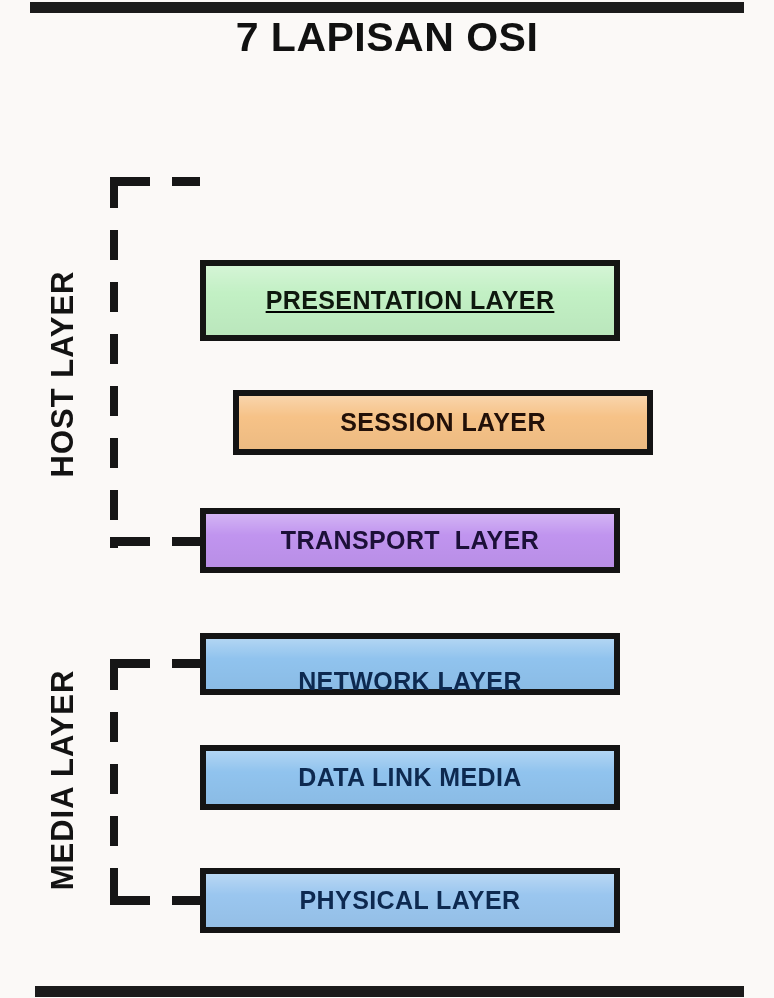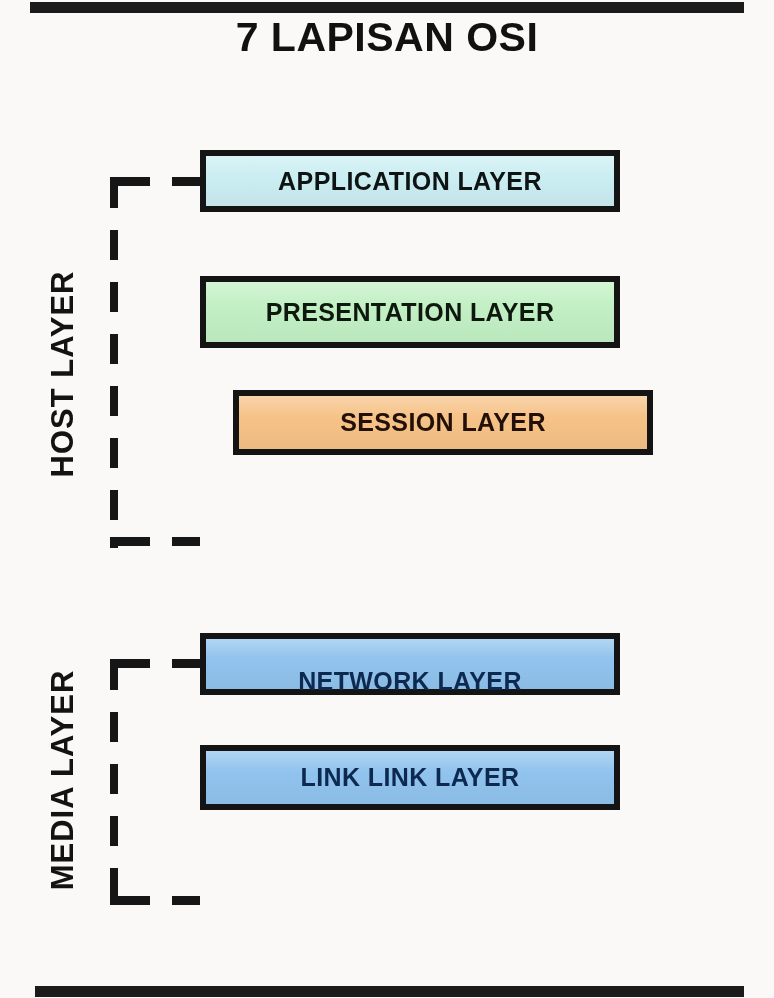--- a/index.html
+++ b/index.html
@@ -47,21 +47,21 @@
     justify-content: center;
     background-image: linear-gradient(180deg, rgba(255,255,255,0.30), rgba(255,255,255,0) 40%, rgba(0,0,0,0.04));
   }
   .layer-label {
     font-size: 25px;
     font-weight: bold;
     letter-spacing: 0.4px;
     white-space: pre;
   }
   .box-1 { top: 150px; height: 62px; }
-  .box-2 { top: 276px; height: 72px; }
+  .box-2 { top: 260px; height: 81px; text-decoration: underline; }
   .box-3 { top: 390px; height: 65px; }
   .box-4 { top: 508px; height: 65px; }
   .box-5 { top: 633px; height: 62px; }
   .box-6 { top: 745px; height: 65px; }
   .box-7 { top: 868px; height: 65px; }
 
   .side-label {
     position: absolute;
     width: 230px;
     height: 34px;
@@ -110,37 +110,40 @@
   <div class="side-label media-label">MEDIA LAYER</div>
 
   <div class="vline host-v"></div>
   <div class="hline host-top"></div>
   <div class="hline host-bottom"></div>
 
   <div class="vline media-v"></div>
   <div class="hline media-top"></div>
   <div class="hline media-bottom"></div>
 
-  <div class="layer-box box-1" style="background-color: rgb(203, 238, 242);">
-    <span class="layer-label" style="color: rgb(13, 20, 19);">APPLICATION LAYER</span>
-  </div>
 
   <div class="layer-box box-2" style="background-color: rgb(194, 240, 196);">
     <span class="layer-label" style="color: rgb(14, 24, 14);">PRESENTATION LAYER</span>
   </div>
 
   <div class="layer-box box-3" style="background-color: rgb(246, 194, 135); margin-left: 33px;">
     <span class="layer-label" style="color: rgb(34, 16, 8);">SESSION LAYER</span>
   </div>
 
+  <div class="layer-box box-4" style="background-color: rgb(192, 148, 239);">
+    <span class="layer-label" style="color: rgb(28, 16, 56);">TRANSPORT  LAYER</span>
+  </div>
 
   <div class="layer-box box-5" style="background-color: rgb(144, 195, 238);">
     <span class="layer-label" style="color: rgb(13, 41, 80); margin-top: 35px;">NETWORK LAYER</span>
   </div>
 
   <div class="layer-box box-6" style="background-color: rgb(144, 195, 238);">
-    <span class="layer-label" style="color: rgb(13, 41, 80);">LINK LINK LAYER</span>
+    <span class="layer-label" style="color: rgb(13, 41, 80);">DATA LINK MEDIA</span>
   </div>
 
+  <div class="layer-box box-7" style="background-color: rgb(154, 198, 239);">
+    <span class="layer-label" style="color: rgb(13, 41, 80);">PHYSICAL LAYER</span>
+  </div>
 
   <div class="bar bottom-bar"></div>
 
 </div>
 
 </body></html>

